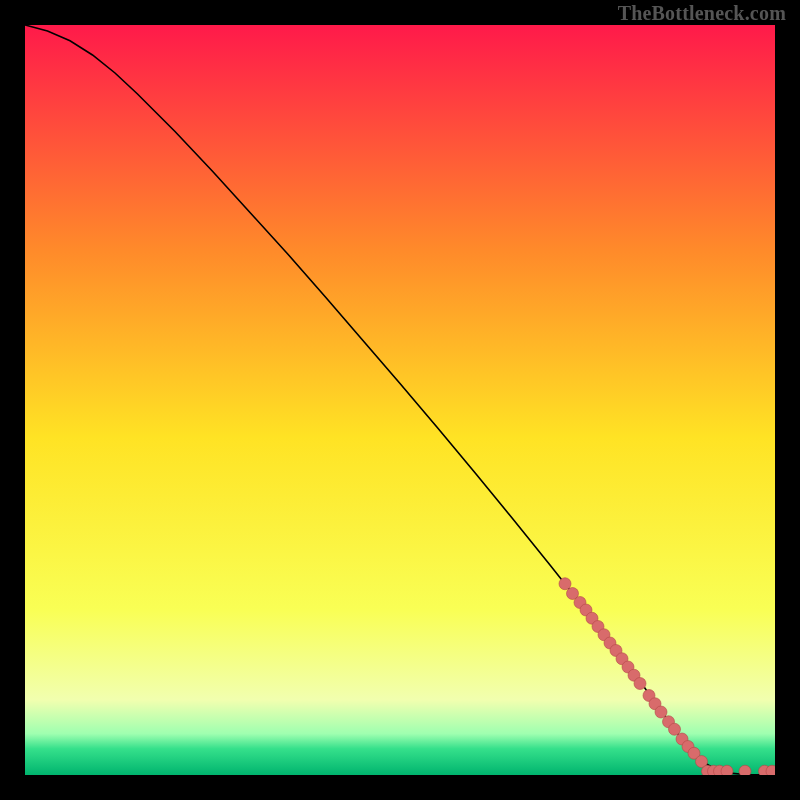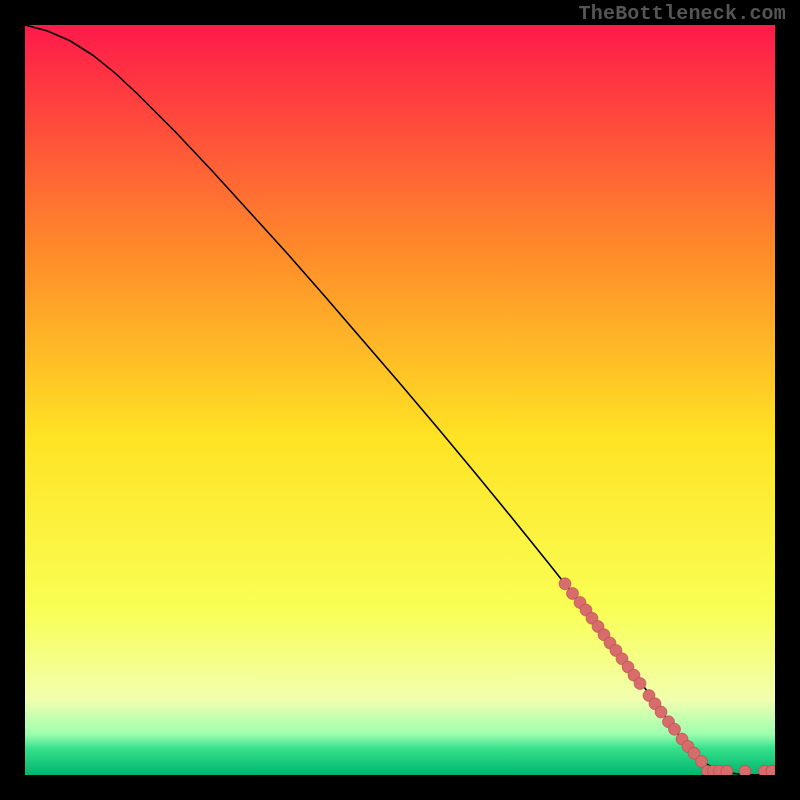--- a/index.html
+++ b/index.html
@@ -7,21 +7,21 @@
   .frame {
     position: relative;
     width: 800px;
     height: 800px;
     background: #000;
   }
   .watermark {
     position: absolute;
     top: 2px;
     right: 14px;
-    font-family: Liberation Mono, monospace;
+    font-family: Liberation Serif, serif;
     font-size: 20px;
     font-weight: 600;
     color: #555555;
     letter-spacing: 0.2px;
   }
   .plot {
     position: absolute;
     left: 25px;
     top: 25px;
     width: 750px;

